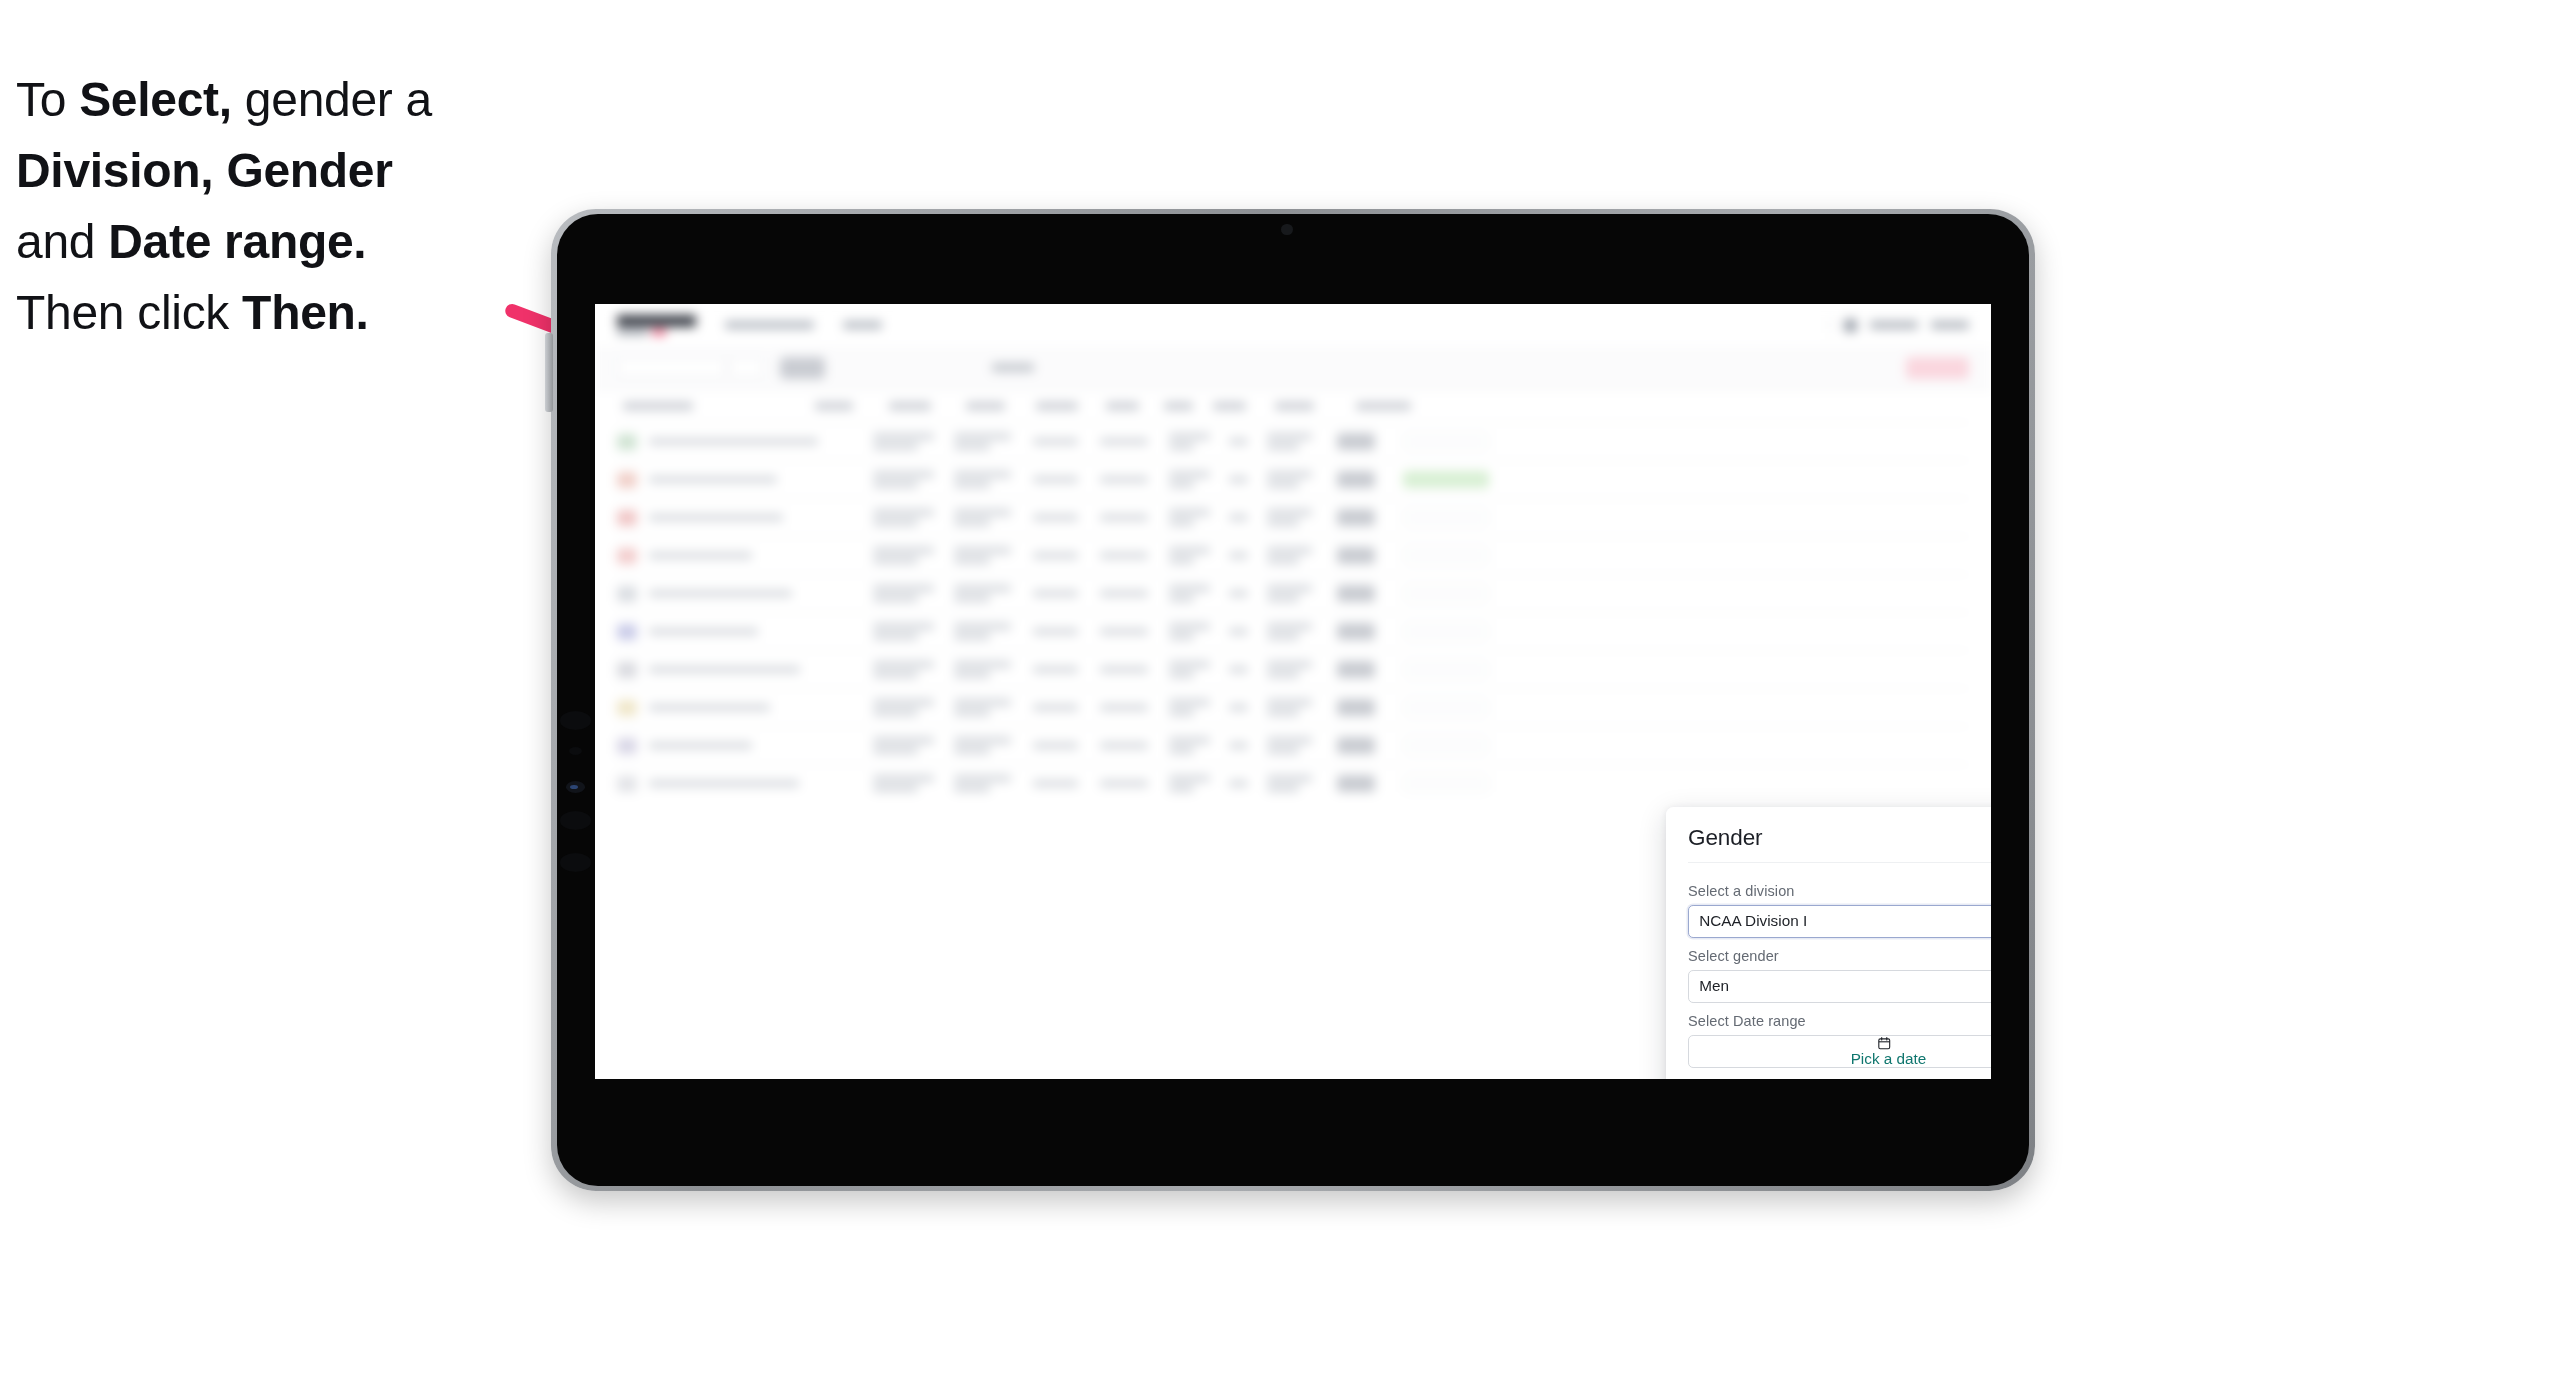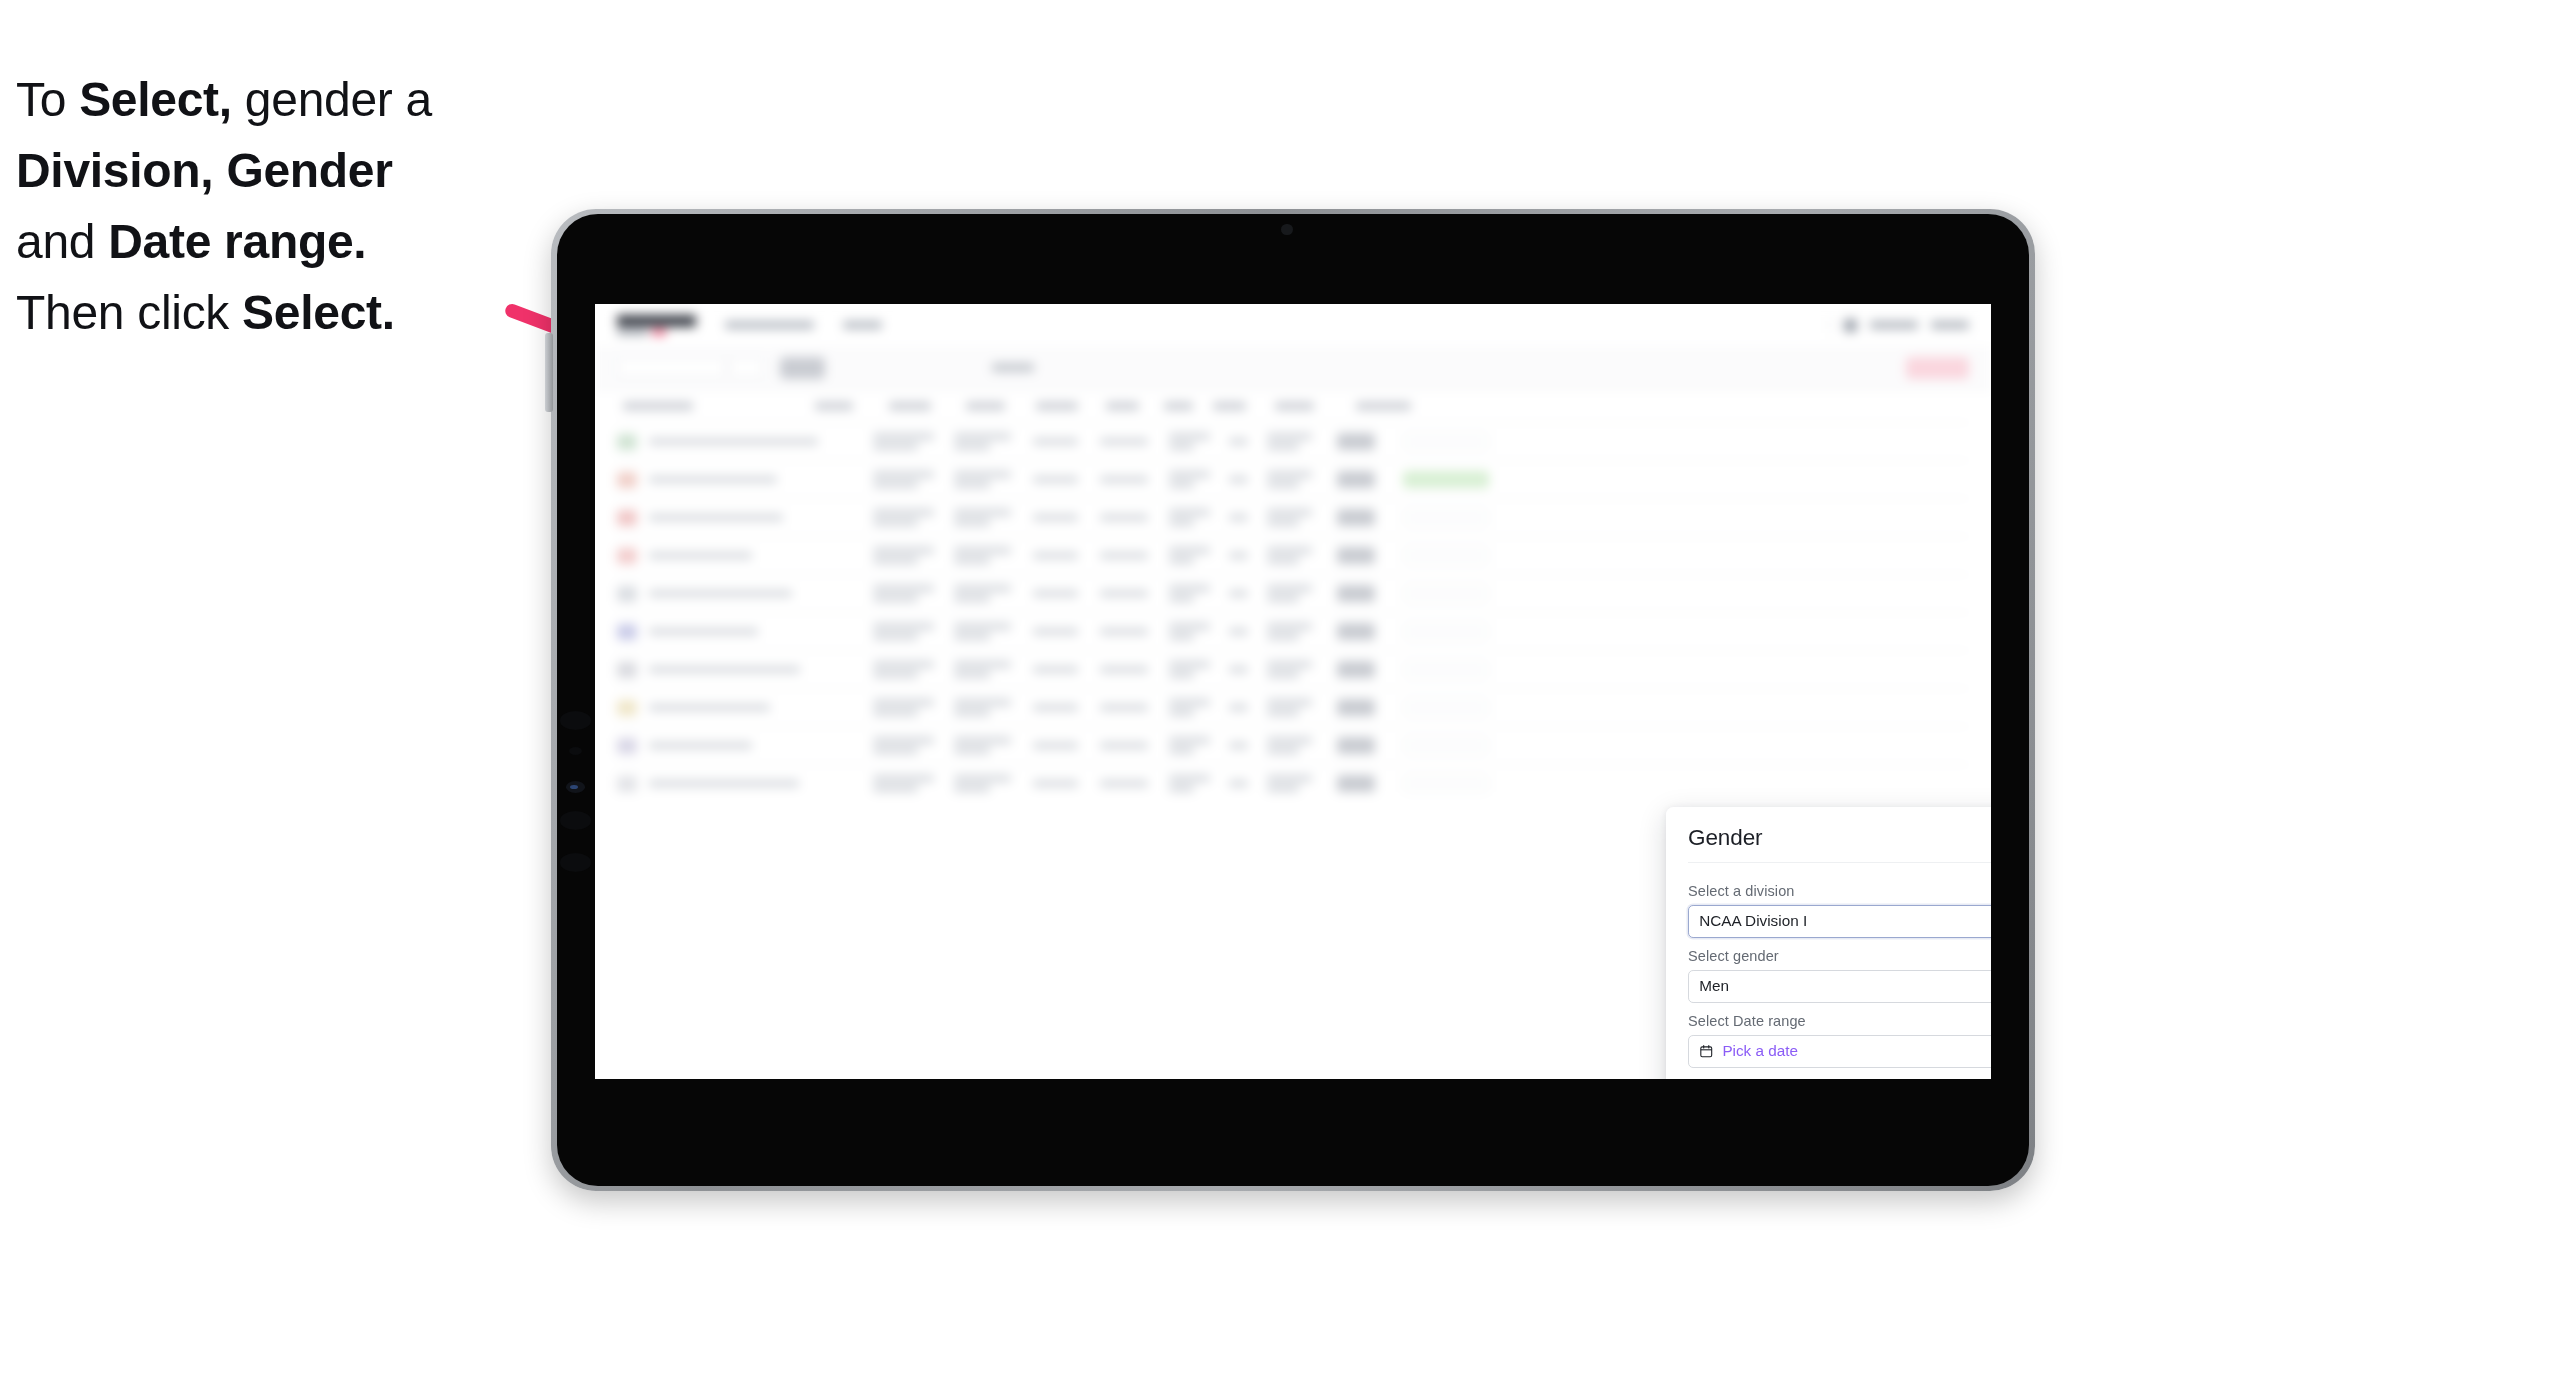--- a/index.html
+++ b/index.html
@@ -123,32 +123,32 @@
   .m-rule { margin:11.6px 22px 0 22px; height:0.7px; background:#eef0f2; }
   .m-body { padding:10.2px 22px 0 22px; }
   .f-label { font-size:14.5px; color:#646a73; margin:10.2px 0 5.8px; letter-spacing:0.1px; }
   .f-field {
     position:relative; height:33px; border:0.7px solid #d6d9de;
     border-radius:5.1px; background:#fff; display:flex; align-items:center;
     padding:0 10.2px; font-size:15.3px; color:#1d2026;
   }
   .f-field.focus { border-color:#9aa8cf; box-shadow:0 0 0 1.5px rgba(154,168,207,.24); }
   .f-field .cal { margin-right:8.7px; display:flex; align-items:center; color:#1d2026;}
-  .f-field.ph { color:#8b5cf6; }
+  .f-field.ph { color:#0f766e;flex-direction:column; }
 </style>
 </head>
 <body>
 
 <div id="stage">
 
   <div id="caption">
     <div><span>To </span><b>Select,</b><span> gender a</span></div>
     <div><b>Division, Gender</b></div>
     <div><span>and </span><b>Date range.</b></div>
-    <div><span>Then click </span><b>Select.</b></div>
+    <div><span>Then click </span><b>Then.</b></div>
   </div>
 
   <svg id="arrow" viewBox="0 0 900 420">
     <line x1="64" y1="48" x2="780" y2="318" stroke="#F0326A" stroke-width="19" stroke-linecap="round"></line>
     <polygon points="806,348 700,318 742,252" fill="#F0326A"></polygon>
     <polygon points="806,348 704,320 770,300" fill="#F0326A"></polygon>
   </svg>
 
   <div id="device">
     <div class="dev-outer"></div>

